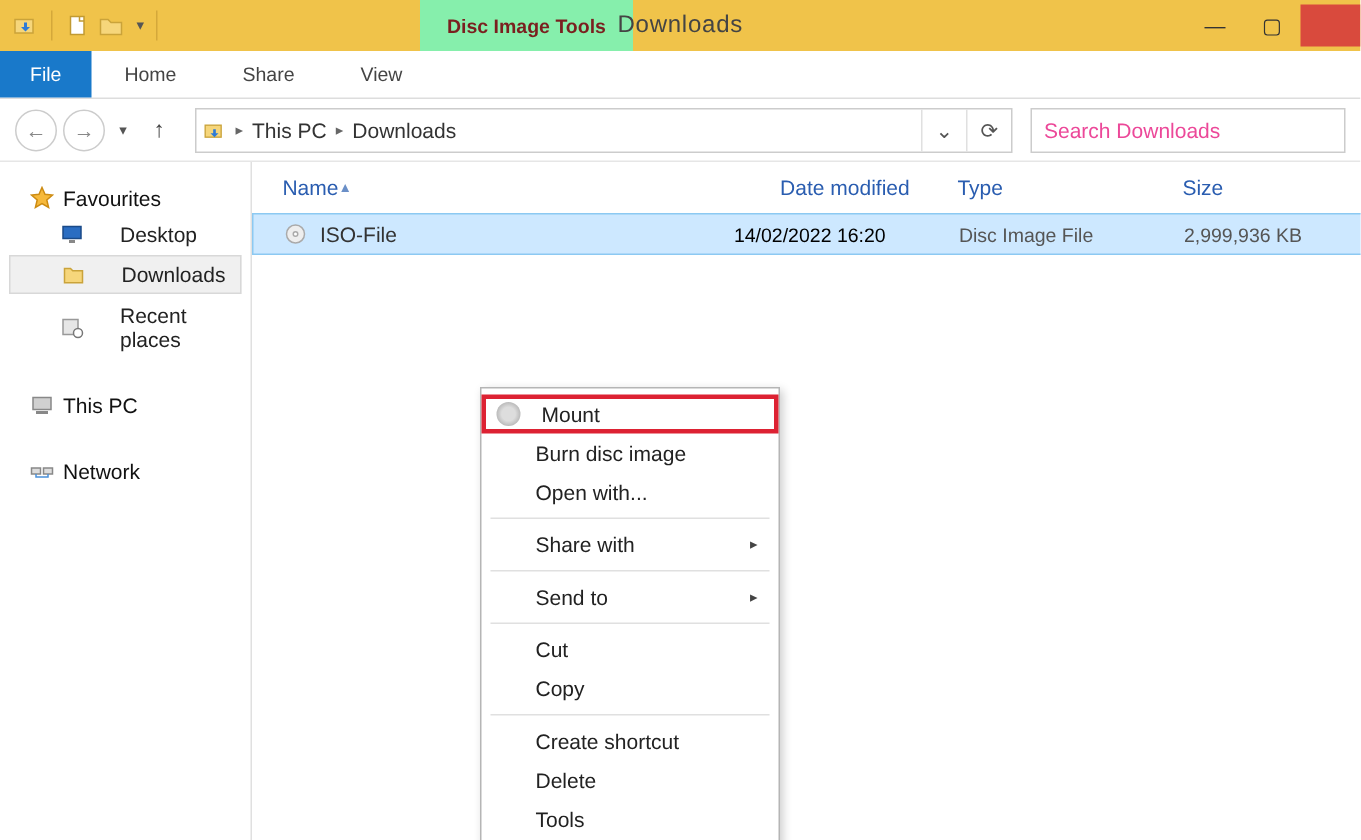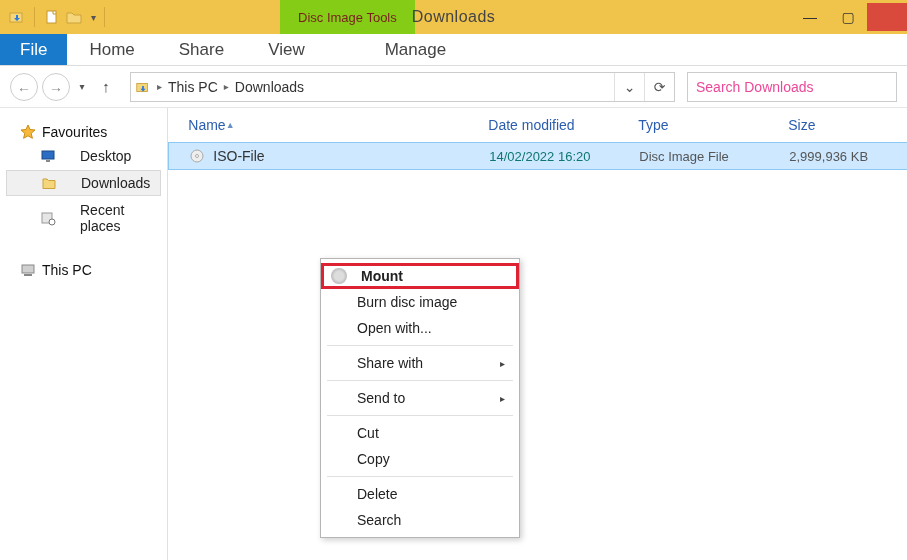--- a/index.html
+++ b/index.html
@@ -7,33 +7,33 @@
   .titlebar {
     height: 34px; background: #f0c34a; display: flex; align-items: center;
     position: relative; font-size: 13px; color: #333;
   }
   .qat { display: flex; align-items: center; gap: 4px; padding-left: 8px; }
   .qat-icon { width: 18px; height: 18px; display: inline-flex; align-items: center; justify-content: center; }
   .qat-sep { width: 1px; height: 20px; background: #d4a83a; margin: 0 4px; }
   .qat-dropdown { margin-left: 4px; font-size: 10px; color: #555; }
   .contextual-tab {
     position: absolute; left: 280px; top: 0; height: 34px;
-    padding: 12px 18px; background: #84cc16; color: #7a1f1f; font-size: 13px;
-    display: flex; align-items: center;
+    padding: 12px 18px; background: #86efac; color: #7a1f1f; font-size: 13px;
+    display: flex; align-items: center; font-weight: bold;
   }
   .title-center {
     position: absolute; left: 50%; transform: translateX(-50%);
     font-size: 16px; color: #444; letter-spacing: 0.5px;
   }
   .window-controls { margin-left: auto; display: flex; }
   .win-btn { width: 38px; height: 28px; display: flex; align-items: center; justify-content: center; font-size: 14px; color: #333; }
   .win-btn.close { background: #d94a3d; color: #fff; width: 40px; }
   .ribbon-tabs {
     height: 32px; display: flex; align-items: stretch; border-bottom: 1px solid #ddd;
-    background: #fff; font-size: 17px; color: #444;
+    background: #fff; font-size: 13px; color: #444;
   }
   .file-tab { background: #1979ca; color: #fff; padding: 0 20px; display: flex; align-items: center; }
   .r-tab { padding: 0 22px; display: flex; align-items: center; cursor: default; }
   .r-tab.manage { margin-left: 36px; }
   .navbar {
     height: 42px; display: flex; align-items: center; padding: 6px 10px; gap: 4px;
     border-bottom: 1px solid #e6e6e6;
   }
   .navbtn {
     width: 28px; height: 28px; border-radius: 50%; border: 1px solid #ccc;
@@ -62,39 +62,39 @@
   .sb-item { display: flex; align-items: center; gap: 24px; padding: 4px 10px 4px 40px; }
   .sb-item.selected { background: #f0f0f0; border: 1px solid #d8d8d8; margin: 2px 6px; padding-left: 34px; }
   .icon-sm { width: 16px; height: 16px; display: inline-flex; align-items: center; justify-content: center; font-size: 13px; }
   .listarea { flex: 1; position: relative; }
   .columns {
     display: flex; height: 34px; align-items: center; font-size: 14px; color: #2a5db0;
     padding-left: 20px;
   }
   .col-name { width: 300px; display: flex; align-items: center; }
   .sort-caret { font-size: 9px; color: #6a8fc7; }
-  .col-date { width: 150px; }
+  .col-date { width: 150px; text-align: center; }
   .col-type { width: 150px; }
   .col-size { width: 120px; }
   .row {
     display: flex; align-items: center; height: 28px; font-size: 14px; color: #333;
     padding-left: 20px;
   }
   .row.selected { background: #cde8ff; border: 1px solid #8cc9f2; }
   .r-name { width: 300px; display: flex; align-items: center; gap: 8px; }
-  .r-date { width: 150px; color: #0f766e; font-size: 13px; }
+  .r-date { width: 150px; color: #000000; font-size: 13px; }
   .r-type { width: 150px; color: #555; font-size: 13px; }
   .r-size { width: 120px; color: #555; font-size: 13px; text-align: left; }
   .context-menu {
     position: absolute; left: 320px; top: 150px; width: 200px;
     background: #fff; border: 1px solid #b5b5b5; box-shadow: 2px 2px 6px rgba(0,0,0,0.2);
     font-size: 14px; color: #222; padding: 4px 0;
   }
   .cm-item { height: 26px; display: flex; align-items: center; padding: 0 14px 0 36px; position: relative; }
-  .cm-item.hl { outline: 3px solid #d23; outline-offset: -3px; font-weight: 700; padding-left: 40px; }
+  .cm-item.hl { outline: 3px solid #d23; outline-offset: -3px; font-weight: 400; padding-left: 40px; }
   .cm-item.hl::before { content: ""; position: absolute; left: 10px; width: 16px; height: 16px; background: radial-gradient(circle,#ddd 40%,#bbb 70%,#999 100%); border-radius: 50%; }
   .cm-item .submenu-caret { margin-left: auto; font-size: 10px; color: #444; }
   .cm-sep { height: 1px; background: #e0e0e0; margin: 4px 6px; }
   svg { display: block; }
 </style>
 </head>
 <body>
 
 <div class="titlebar">
   <div class="qat">
@@ -126,21 +126,20 @@
     <div class="win-btn">▢</div>
     <div class="win-btn close"></div>
   </div>
 </div>
 
 <div class="ribbon-tabs">
   <div class="file-tab">File</div>
   <div class="r-tab">Home</div>
   <div class="r-tab">Share</div>
   <div class="r-tab">View</div>
-  <div class="r-tab manage">Manage</div>
 </div>
 
 <div class="navbar">
   <span class="navbtn">←</span>
   <span class="navbtn">→</span>
   <span class="navbtn small">▾</span>
   <span class="up-arrow">↑</span>
   <div class="addressbar">
     <span class="icon-sm">
       <svg width="18" height="18" viewBox="0 0 18 18">
@@ -209,20 +208,32 @@
       <div class="sb-head">
         <span class="icon-sm">
           <svg width="16" height="16" viewBox="0 0 16 16">
               <rect x="2" y="3" width="12" height="8" fill="#d0d0d0" stroke="#888"></rect>
               <rect x="4" y="12" width="8" height="2" fill="#888"></rect>
             </svg>
         </span>
         <span>This PC</span>
       </div>
     </div>
+    <div class="sb-group">
+      <div class="sb-head">
+        <span class="icon-sm">
+          <svg width="16" height="16" viewBox="0 0 16 16">
+              <rect x="1" y="6" width="6" height="4" fill="#ddd" stroke="#888"></rect>
+              <rect x="9" y="6" width="6" height="4" fill="#ddd" stroke="#888"></rect>
+              <path d="M4 10 v2 h8 v-2" fill="none" stroke="#4a90d9"></path>
+            </svg>
+        </span>
+        <span>Network</span>
+      </div>
+    </div>
   </div>
 
   <div class="listarea">
     <div class="columns">
       <div class="col-name">
         <span>Name</span>
         <span class="sort-caret">▲</span>
       </div>
       <div class="col-date">Date modified</div>
       <div class="col-type">Type</div>
@@ -266,20 +277,23 @@
       </div>
     <div class="cm-sep"></div>
     <div class="cm-item">
         <span>Cut</span>
       </div>
     <div class="cm-item">
         <span>Copy</span>
       </div>
     <div class="cm-sep"></div>
     <div class="cm-item">
+        <span>Create shortcut</span>
+      </div>
+    <div class="cm-item">
         <span>Delete</span>
       </div>
     <div class="cm-item">
-        <span>Search</span>
+        <span>Tools</span>
       </div>
 
   </div>
 </div>
 
 </body></html>

